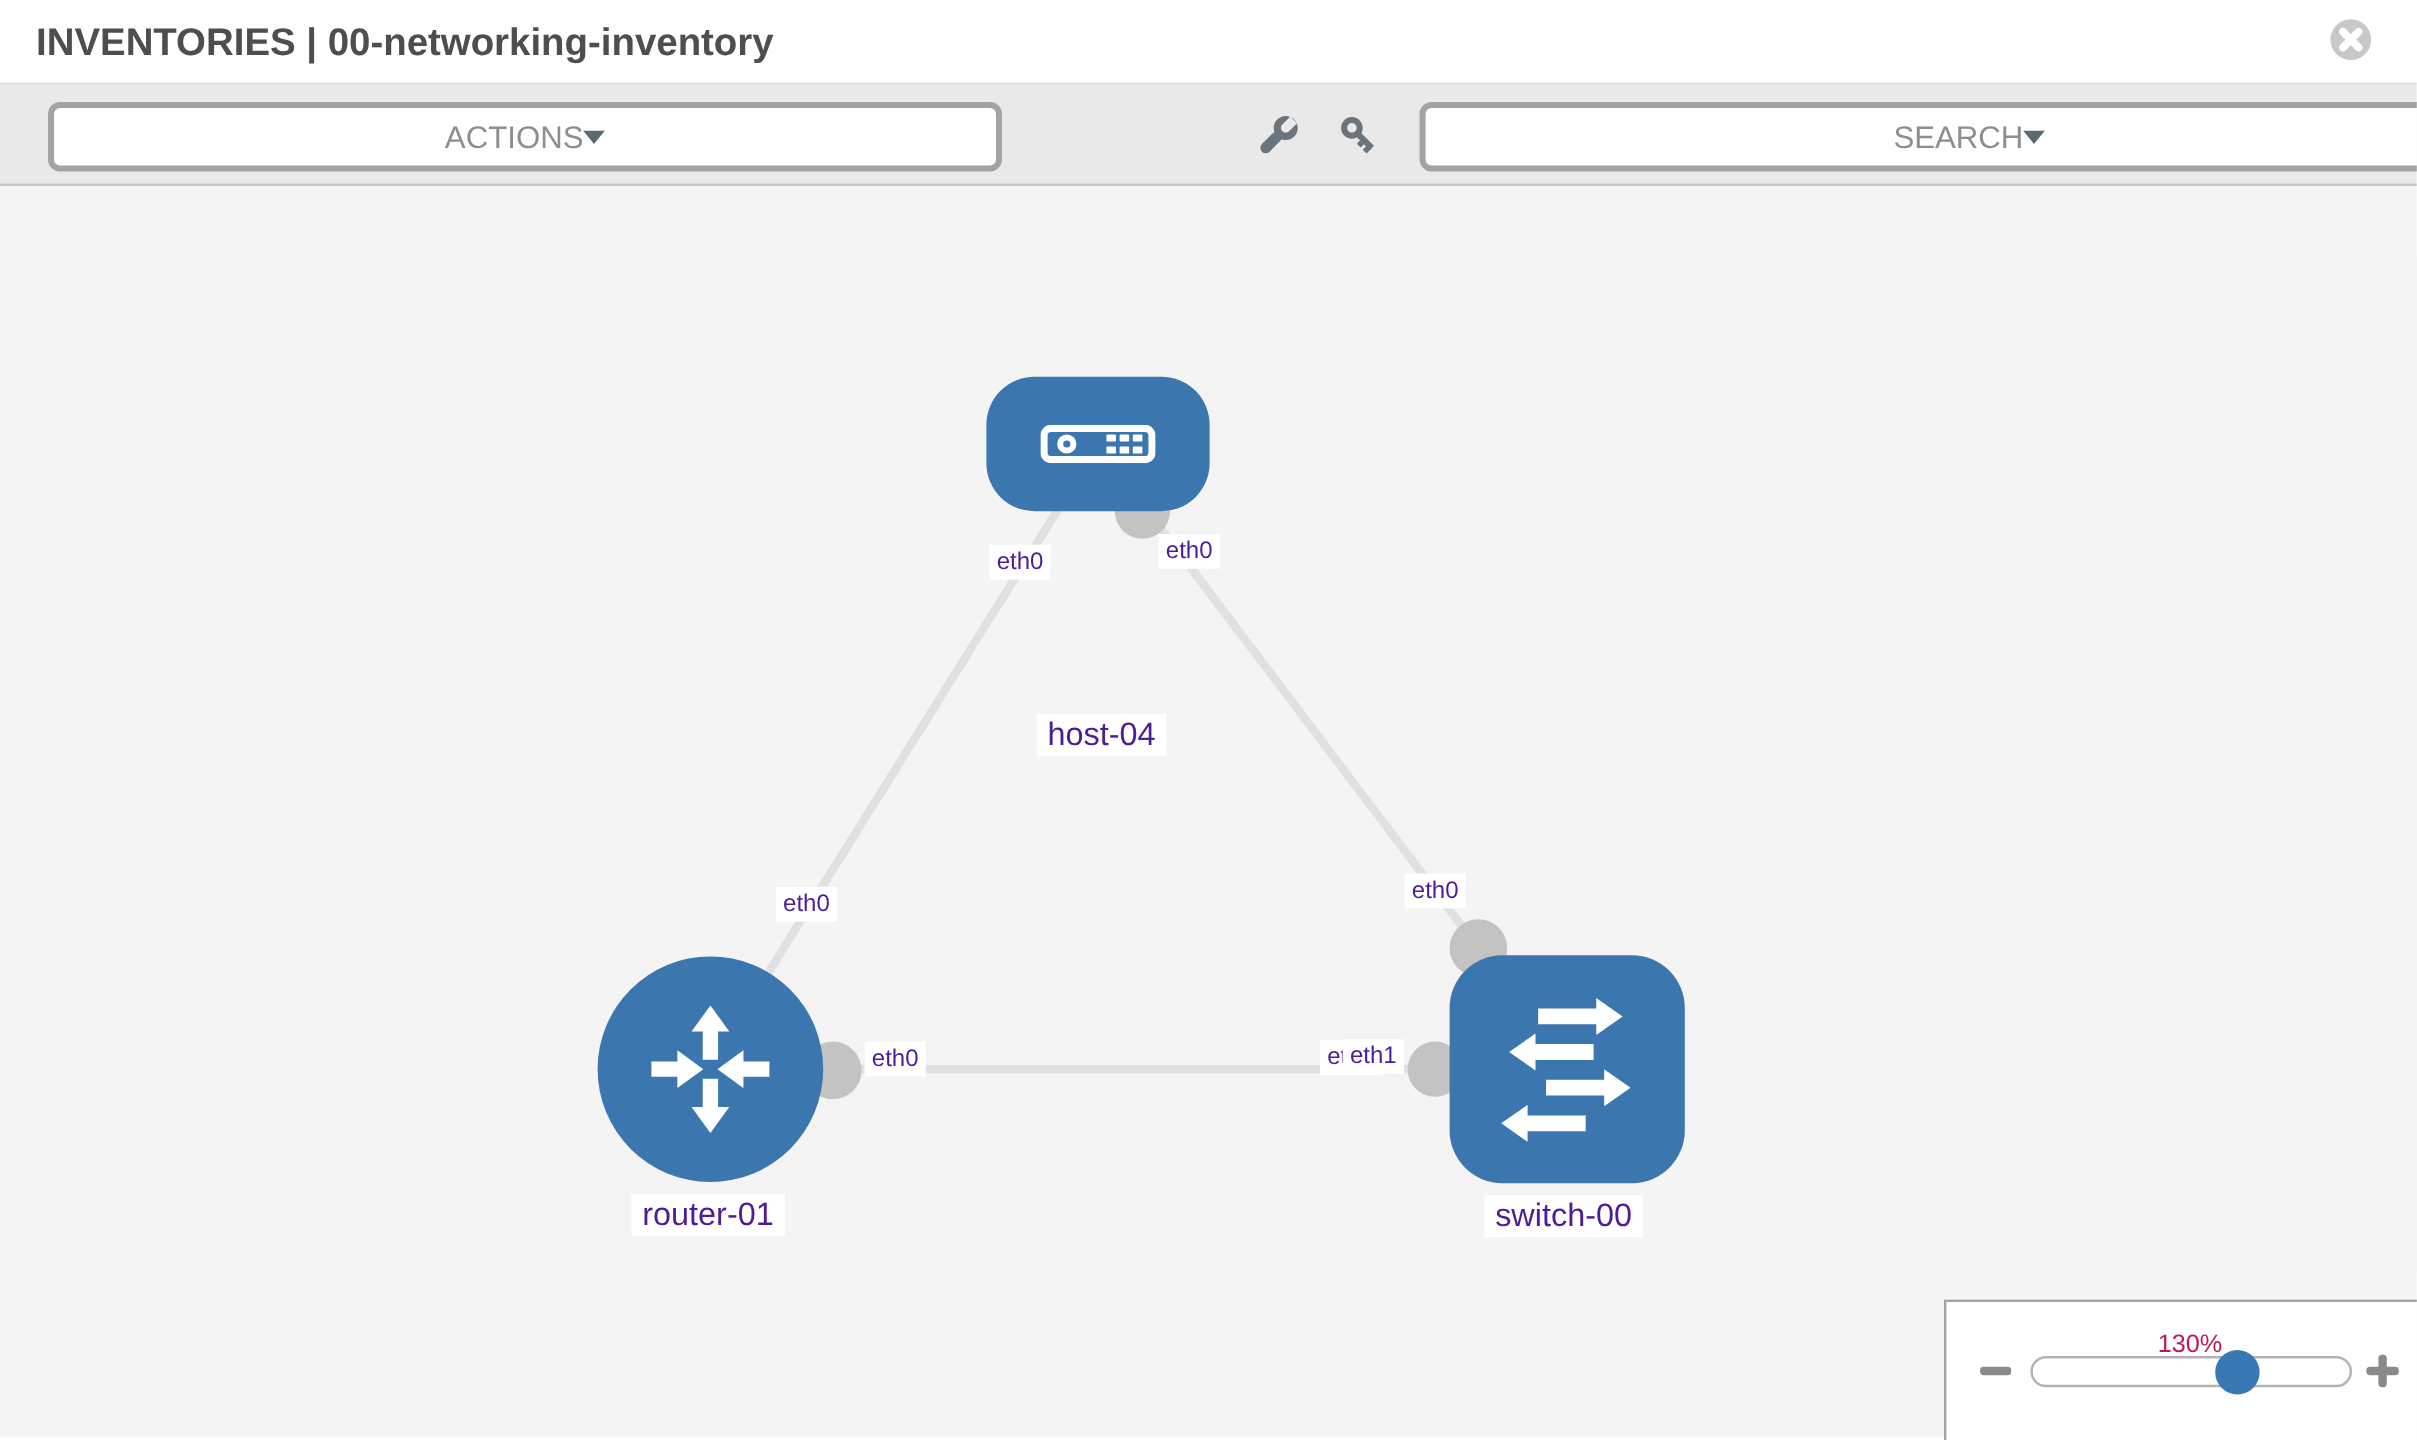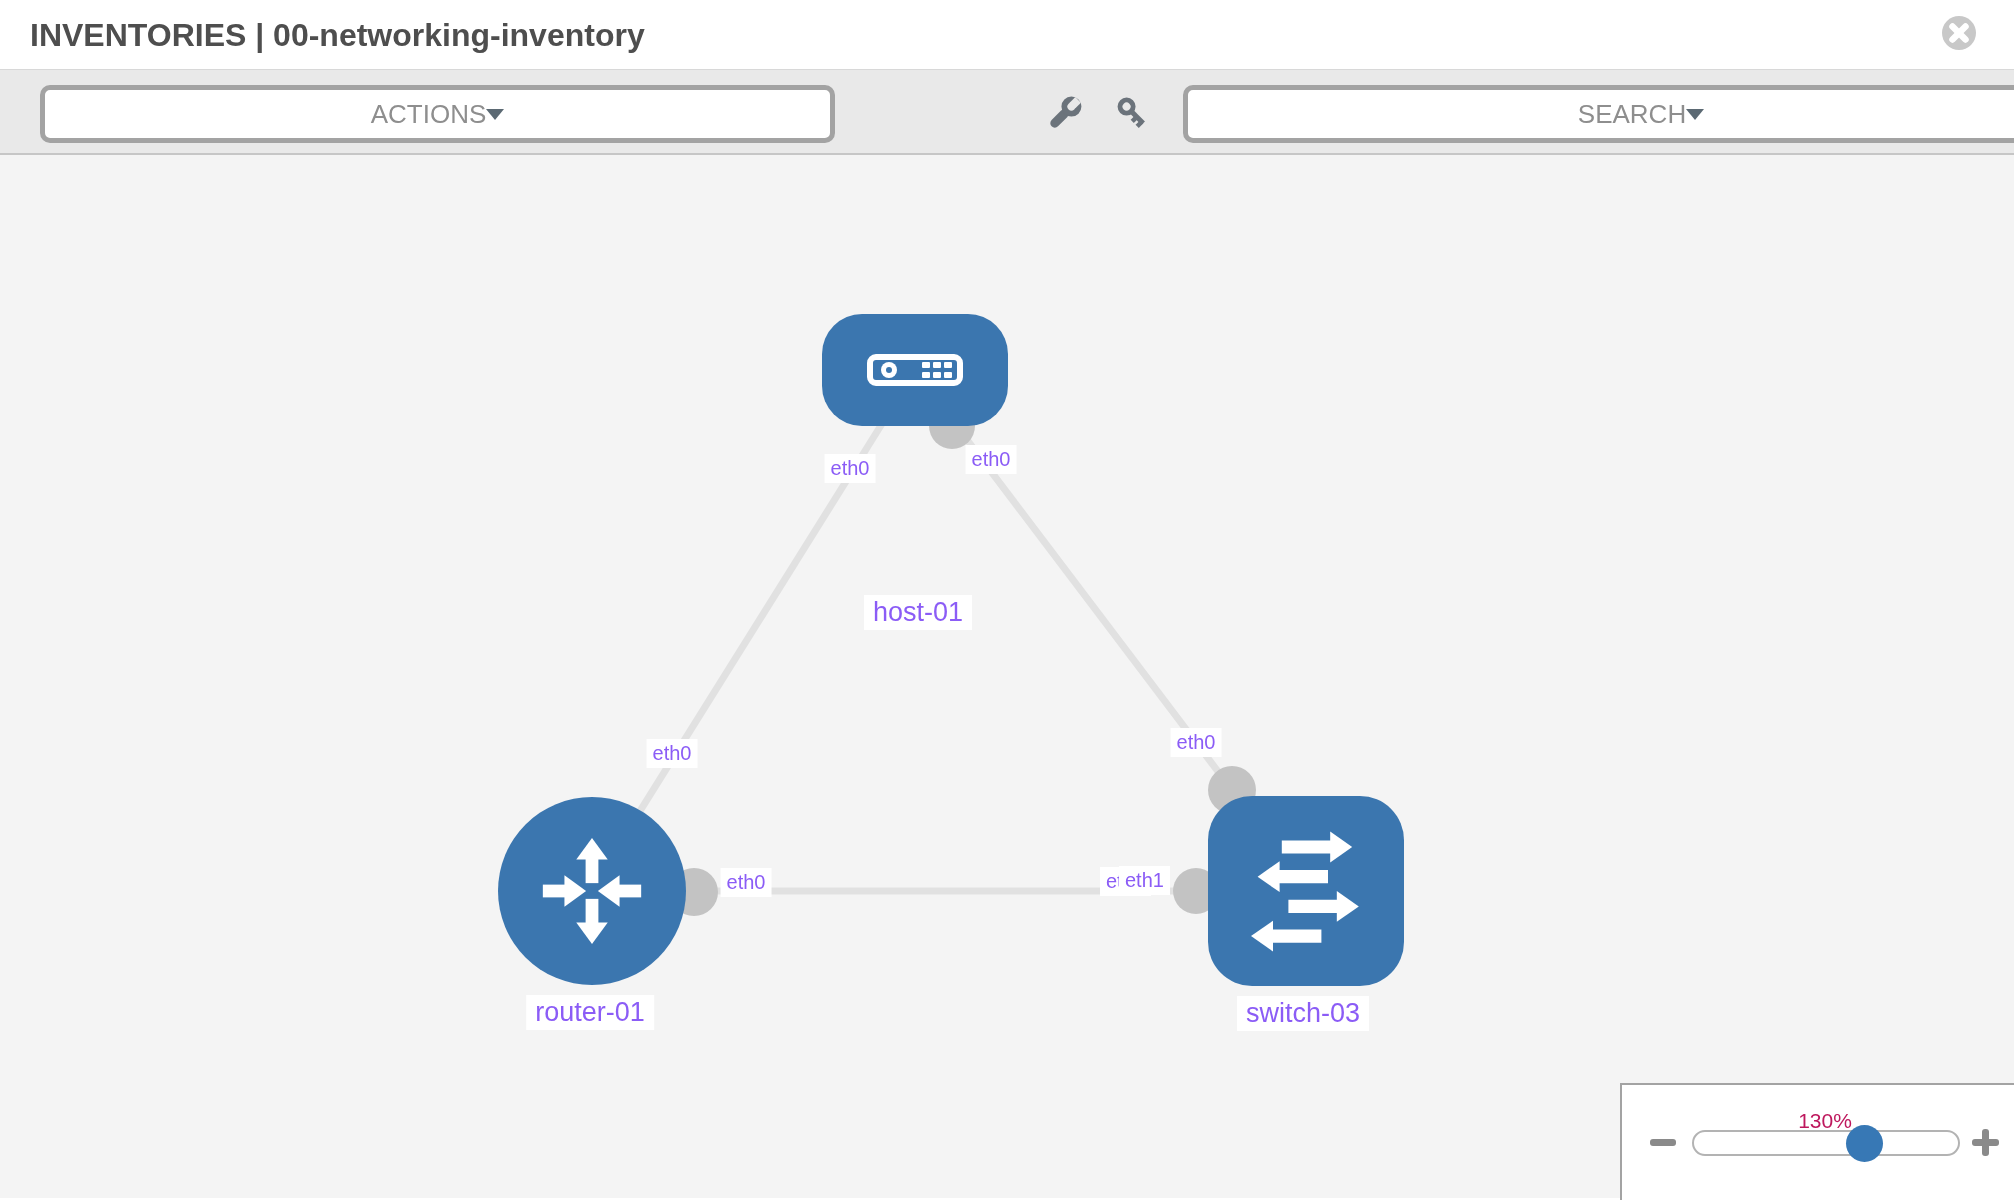--- a/index.html
+++ b/index.html
@@ -28,21 +28,21 @@
   .dd-search  { left:1183px; width:916px; }
   .tool-btn { position:absolute; width:40px; height:40px; background:none; border:none;
               cursor:pointer; }
   .tool-wrench { left:1044px; top:24px; }
   .tool-key    { left:1114px; top:24px; }
 
   
   .canvas { position:relative; width:100%; height:1043px; background:#f4f4f4; }
   svg.topo { position:absolute; left:0; top:0; display:block; }
 
-  .chip { position:absolute; background:#ffffff; color:#8b5cf6; white-space:nowrap; }
+  .chip { position:absolute; background:#ffffff; color:#4c1d95; white-space:nowrap; }
   .node-label { font-size:27px; padding:2px 9px; transform:translateX(-50%); }
   .if-label   { font-size:20px; padding:3px 6px; }
   .centered   { transform:translateX(-50%); }
 
   
   .zoom-panel { position:absolute; left:1620px; top:928px; width:420px; height:140px;
                 background:#ffffff; border:2px solid #a3a3a3; }
   .zoom-level { position:absolute; left:203px; top:24px; transform:translateX(-50%);
                 font-size:21px; color:#be185d; }
   .zoom-minus { position:absolute; left:28px; top:54px; width:26px; height:7px;
@@ -156,23 +156,23 @@
         <line x1="80" y1="47" x2="34" y2="47" stroke="#ffffff" stroke-width="12"></line>
         <polygon points="16,47 36,33 36,61" fill="#ffffff"></polygon>
         <line x1="44" y1="74" x2="90" y2="74" stroke="#ffffff" stroke-width="12"></line>
         <polygon points="108,74 88,60 88,88" fill="#ffffff"></polygon>
         <line x1="74" y1="101" x2="28" y2="101" stroke="#ffffff" stroke-width="12"></line>
         <polygon points="10,101 30,87 30,115" fill="#ffffff"></polygon>
       </svg>
     </g>
   </svg>
 
-  <div class="chip node-label" style="left:918px; top:440px;">host-01</div>
+  <div class="chip node-label" style="left:918px; top:440px;">host-04</div>
   <div class="chip node-label" style="left:590px; top:840px;">router-01</div>
-  <div class="chip node-label" style="left:1303px; top:841px;">switch-03</div>
+  <div class="chip node-label" style="left:1303px; top:841px;">switch-00</div>
 
   <div class="chip if-label centered" style="left:850px; top:299px;">eth0</div>
   <div class="chip if-label centered" style="left:991px; top:290px;">eth0</div>
   <div class="chip if-label centered" style="left:672px; top:584px;">eth0</div>
   <div class="chip if-label centered" style="left:1196px; top:573px;">eth0</div>
   <div class="chip if-label centered" style="left:746px; top:713px;">eth0</div>
 
   <div class="chip if-label" style="left:1100px; top:712px;">eth0</div>
   <div class="chip if-label" style="left:1119px; top:711px;">eth1</div>
 

